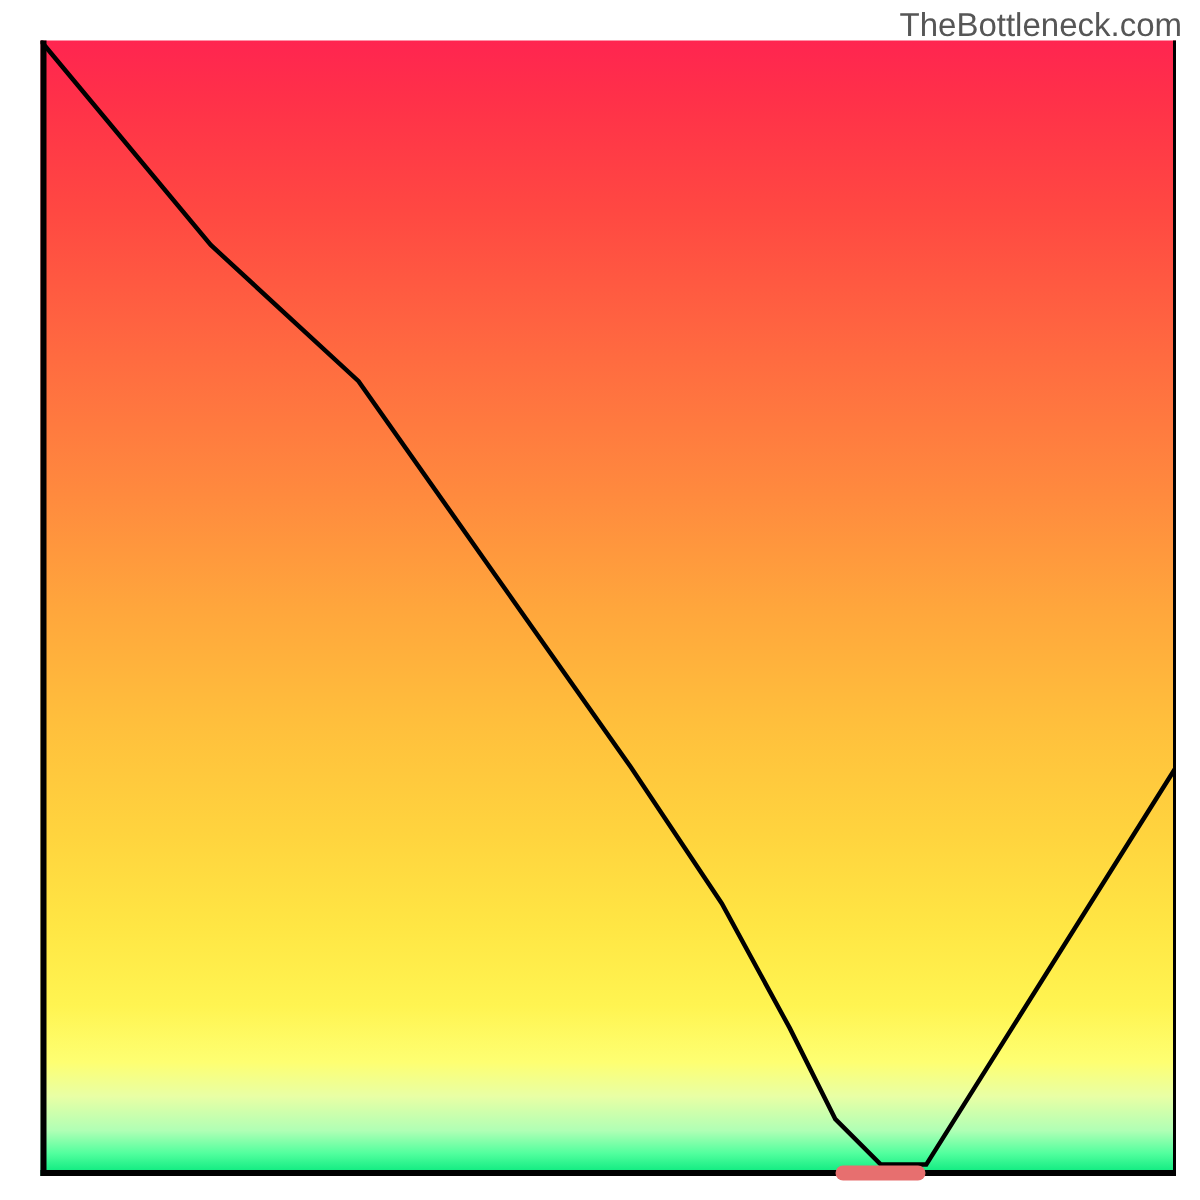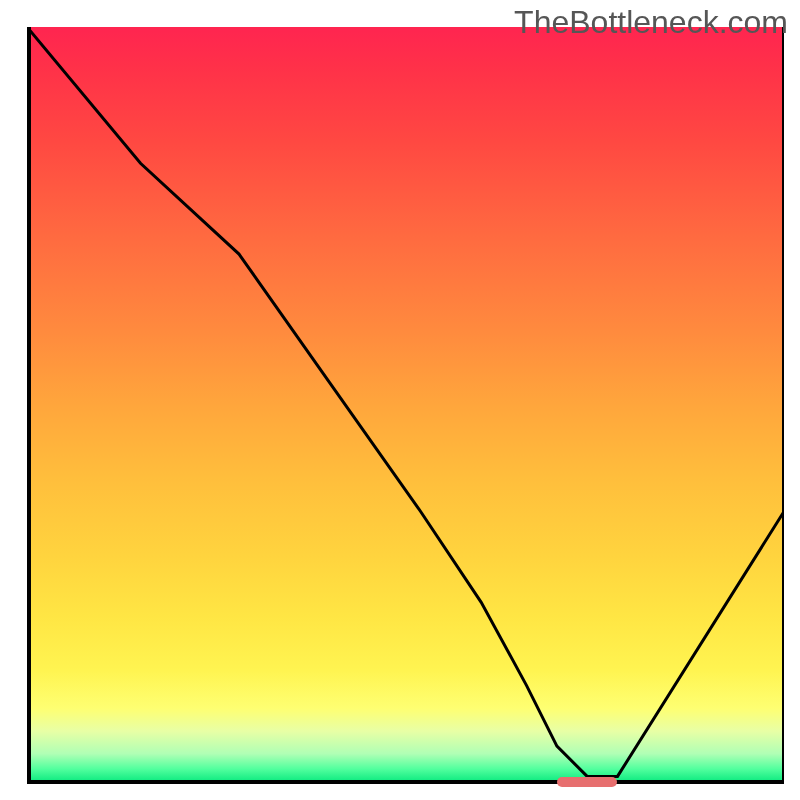--- a/index.html
+++ b/index.html
@@ -8,21 +8,21 @@
     background: #ffffff;
     width: 800px;
     height: 800px;
     position: relative;
     font-family: Arial, sans-serif;
   }
   .watermark {
     position: absolute;
     top: 4px;
     right: 12px;
-    font-size: 32px;
+    font-size: 22px;
     color: #565656;
     font-weight: 400;
     z-index: 10;
   }
   .plot-area {
     position: absolute;
     left: 27px;
     top: 27px;
     width: 757px;
     height: 757px;

